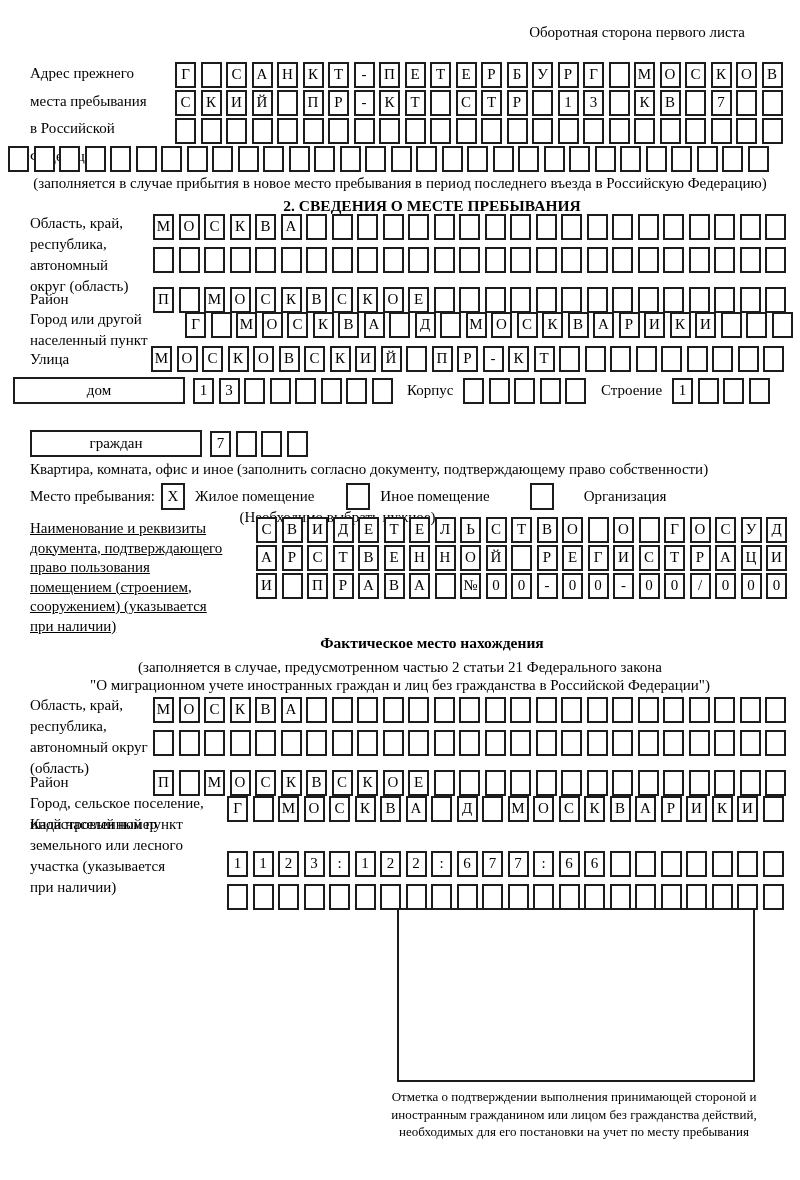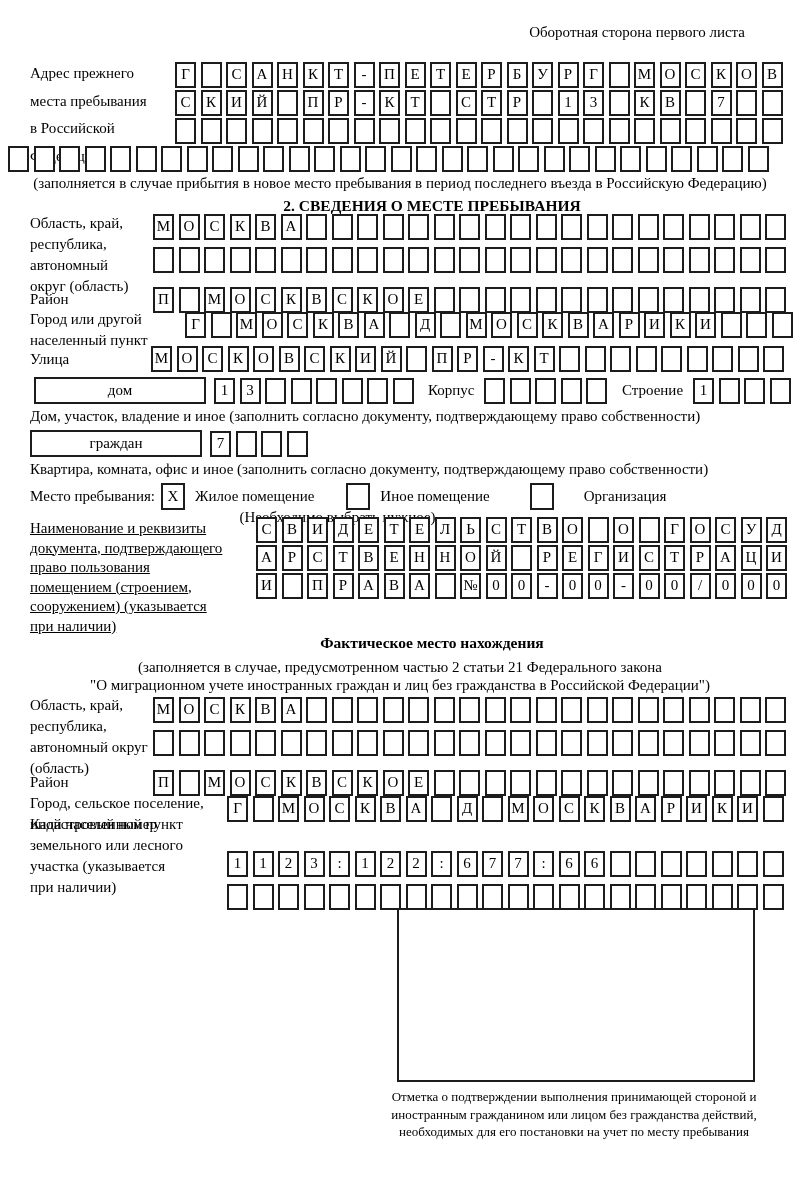--- a/index.html
+++ b/index.html
@@ -62,29 +62,28 @@
   <div class="abs lbl lh21" style="left:30px;top:289px;">Район</div>
   <div class="abs cellrow" style="left:153px;top:287px;"><span class="cell">П</span><span class="cell"></span><span class="cell">М</span><span class="cell">О</span><span class="cell">С</span><span class="cell">К</span><span class="cell">В</span><span class="cell">С</span><span class="cell">К</span><span class="cell">О</span><span class="cell">Е</span><span class="cell"></span><span class="cell"></span><span class="cell"></span><span class="cell"></span><span class="cell"></span><span class="cell"></span><span class="cell"></span><span class="cell"></span><span class="cell"></span><span class="cell"></span><span class="cell"></span><span class="cell"></span><span class="cell"></span><span class="cell"></span></div>
 
   <div class="abs lbl lh21" style="left:30px;top:309px;width:150px;">Город или другой
 населенный пункт</div>
   <div class="abs cellrow" style="left:185px;top:312px;"><span class="cell">Г</span><span class="cell"></span><span class="cell">М</span><span class="cell">О</span><span class="cell">С</span><span class="cell">К</span><span class="cell">В</span><span class="cell">А</span><span class="cell"></span><span class="cell">Д</span><span class="cell"></span><span class="cell">М</span><span class="cell">О</span><span class="cell">С</span><span class="cell">К</span><span class="cell">В</span><span class="cell">А</span><span class="cell">Р</span><span class="cell">И</span><span class="cell">К</span><span class="cell">И</span><span class="cell"></span><span class="cell"></span><span class="cell"></span></div>
 
   <div class="abs lbl lh21" style="left:30px;top:349px;">Улица</div>
   <div class="abs cellrow" style="left:151px;top:346px;"><span class="cell">М</span><span class="cell">О</span><span class="cell">С</span><span class="cell">К</span><span class="cell">О</span><span class="cell">В</span><span class="cell">С</span><span class="cell">К</span><span class="cell">И</span><span class="cell">Й</span><span class="cell"></span><span class="cell">П</span><span class="cell">Р</span><span class="cell">-</span><span class="cell">К</span><span class="cell">Т</span><span class="cell"></span><span class="cell"></span><span class="cell"></span><span class="cell"></span><span class="cell"></span><span class="cell"></span><span class="cell"></span><span class="cell"></span><span class="cell"></span></div>
 
-  <div class="abs flexrow" style="left:34px;top:377px;justify-content:center;">
+  <div class="abs flexrow" style="left:13px;top:377px;justify-content:center;">
     <div class="fieldbox">дом</div>
     <span class="cellrow" style="margin-bottom:0;"><span class="cell">1</span><span class="cell">3</span><span class="cell"></span><span class="cell"></span><span class="cell"></span><span class="cell"></span><span class="cell"></span><span class="cell"></span></span>
     <span class="inlinelbl">Корпус</span>
     <span class="cellrow" style="margin-bottom:0;"><span class="cell"></span><span class="cell"></span><span class="cell"></span><span class="cell"></span><span class="cell"></span></span>
     <span class="inlinelbl">Строение</span>
     <span class="cellrow" style="margin-bottom:0;"><span class="cell">1</span><span class="cell"></span><span class="cell"></span><span class="cell"></span></span>
   </div>
-  <div class="abs note" style="left:30px;top:408px;">Дом, участок, владение и иное (заполнить согласно документу, подтверждающему право собственности)</div>
 
   <div class="abs flexrow" style="left:30px;top:430px;">
     <div class="fieldbox">граждан</div>
     <span class="cellrow" style="margin-bottom:0;"><span class="cell">7</span><span class="cell"></span><span class="cell"></span><span class="cell"></span></span>
   </div>
   <div class="abs flexrow" style="left:30px;top:483px;">
     <span style="font-size:15px;">Место пребывания:</span>
     <span class="chk" style="margin-left:6px;">X</span>
     <span class="inlinelbl">Жилое помещение</span>
     <span class="chk" style="margin-left:22px;"></span>

